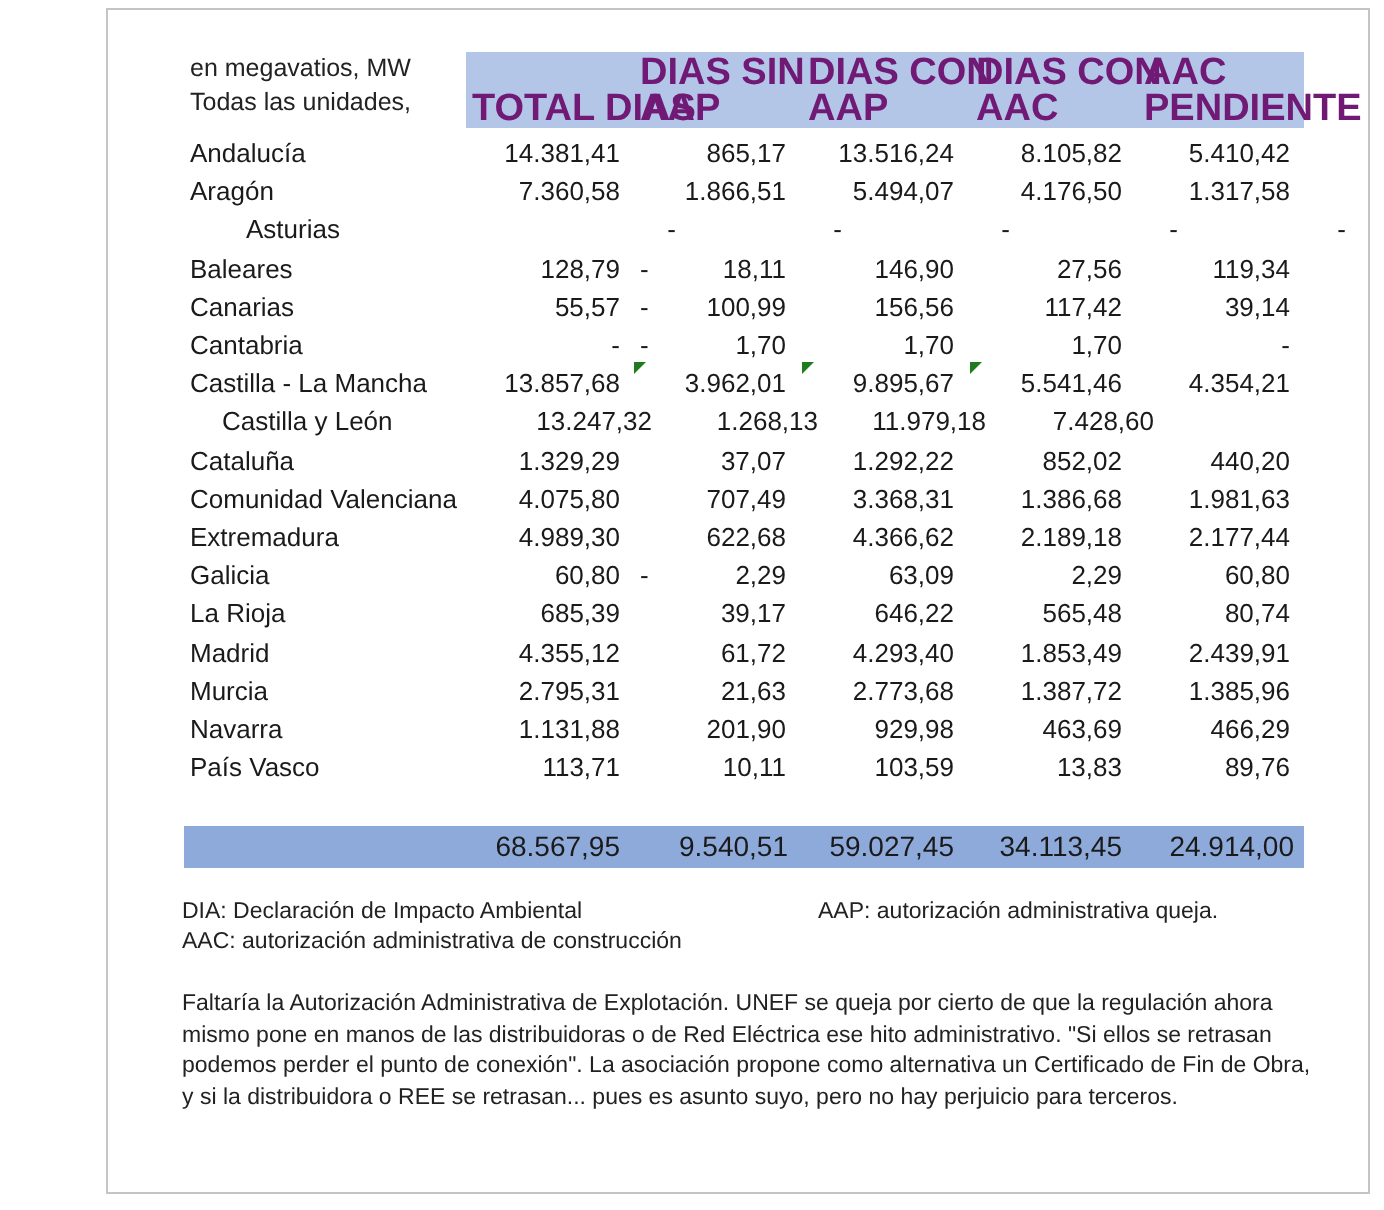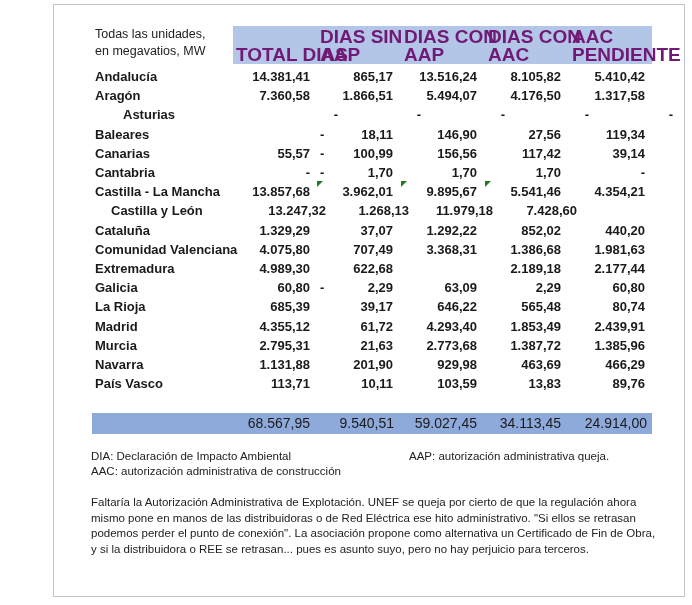--- a/index.html
+++ b/index.html
@@ -3,43 +3,43 @@
 <meta charset="utf-8">
 <style>
   html, body { margin: 0; padding: 0; background: #ffffff; }
   body { width: 692px; height: 605px; position: relative; overflow: hidden;
          font-family: "Liberation Sans", "DejaVu Sans", sans-serif; color: #1a1a1a; }
   .frame { position: absolute; left: 53px; top: 4px; width: 632px; height: 593px;
            border: 1px solid #c4c4c4; box-sizing: border-box; }
   .units { position: absolute; left: 95px; top: 26px; font-size: 12.5px; line-height: 17px; color: #222; }
   .hdr-bg { position: absolute; left: 233px; top: 26px; width: 419px; height: 38px; background: #b4c6e7; }
   .hcell { position: absolute; font-weight: bold; font-size: 19px; line-height: 18px; color: #701a75; }
-  .row { position: absolute; left: 0; height: 19px; width: 692px; font-size: 13px; line-height: 19px; font-weight: bold; }
+  .row { position: absolute; left: 0; height: 19px; width: 692px; font-size: 13px; line-height: 19px; }
   .row .name { position: absolute; left: 95px; }
   .row .v { position: absolute; text-align: right; width: 90px; }
   .c1 { left: 220px; }  
   .c2 { left: 303px; }  
   .c3 { left: 387px; }  
   .c4 { left: 471px; }  
   .c5 { left: 555px; }  
   .dash { position: absolute; left: 320px; }
   .tri { position: absolute; width: 0; height: 0; border-top: 6px solid #1e7b1e; border-right: 6px solid transparent; }
   .total-bg { position: absolute; left: 92px; top: 413px; width: 560px; height: 21px; background: #8eaadb; }
   .total { position: absolute; top: 413px; height: 21px; line-height: 21px; font-weight: normal; font-size: 14px; text-align: right; width: 100px; }
   .note { position: absolute; font-size: 11.5px; line-height: 15px; color: #222; }
   .para { position: absolute; left: 91px; top: 495px; width: 570px; font-size: 11.5px; line-height: 15.5px; color: #222; }
 </style>
 </head>
 <body>
 
 <div class="frame"></div>
 
 <div class="units">
+  <div>en megavatios, MW</div>
   <div>Todas las unidades,</div>
-  <div>en megavatios, MW</div>
 </div>
 
 <div class="hdr-bg"></div>
 
 <div class="hcell" style="left:236px; top:46px;">
   <span>TOTAL DIAS</span>
 </div>
 <div class="hcell" style="left:320px; top:28px;">
   <div>DIAS SIN</div>
   <div>AAP</div>
@@ -80,20 +80,21 @@
       <span class="name">Asturias</span>
       <span class="v c1">-</span>
       <span class="v c2">-</span>
       <span class="v c3">-</span>
       <span class="v c4">-</span>
       <span class="v c5">-</span>
       <span class="dash"></span>
     </div>
     <div class="row" style="top: 124.6px;">
       <span class="name">Baleares</span>
+      <span class="v c1">128,79</span>
       <span class="v c2">18,11</span>
       <span class="v c3">146,90</span>
       <span class="v c4">27,56</span>
       <span class="v c5">119,34</span>
       <span class="dash">-</span>
     </div>
     <div class="row" style="top: 143.8px;">
       <span class="name">Canarias</span>
       <span class="v c1">55,57</span>
       <span class="v c2">100,99</span>
@@ -143,20 +144,21 @@
       <span class="v c2">707,49</span>
       <span class="v c3">3.368,31</span>
       <span class="v c4">1.386,68</span>
       <span class="v c5">1.981,63</span>
       <span class="dash"></span>
     </div>
     <div class="row" style="top: 259px;">
       <span class="name">Extremadura</span>
       <span class="v c1">4.989,30</span>
       <span class="v c2">622,68</span>
+      <span class="v c3">4.366,62</span>
       <span class="v c4">2.189,18</span>
       <span class="v c5">2.177,44</span>
       <span class="dash"></span>
     </div>
     <div class="row" style="top: 278.2px;">
       <span class="name">Galicia</span>
       <span class="v c1">60,80</span>
       <span class="v c2">2,29</span>
       <span class="v c3">63,09</span>
       <span class="v c4">2,29</span>

